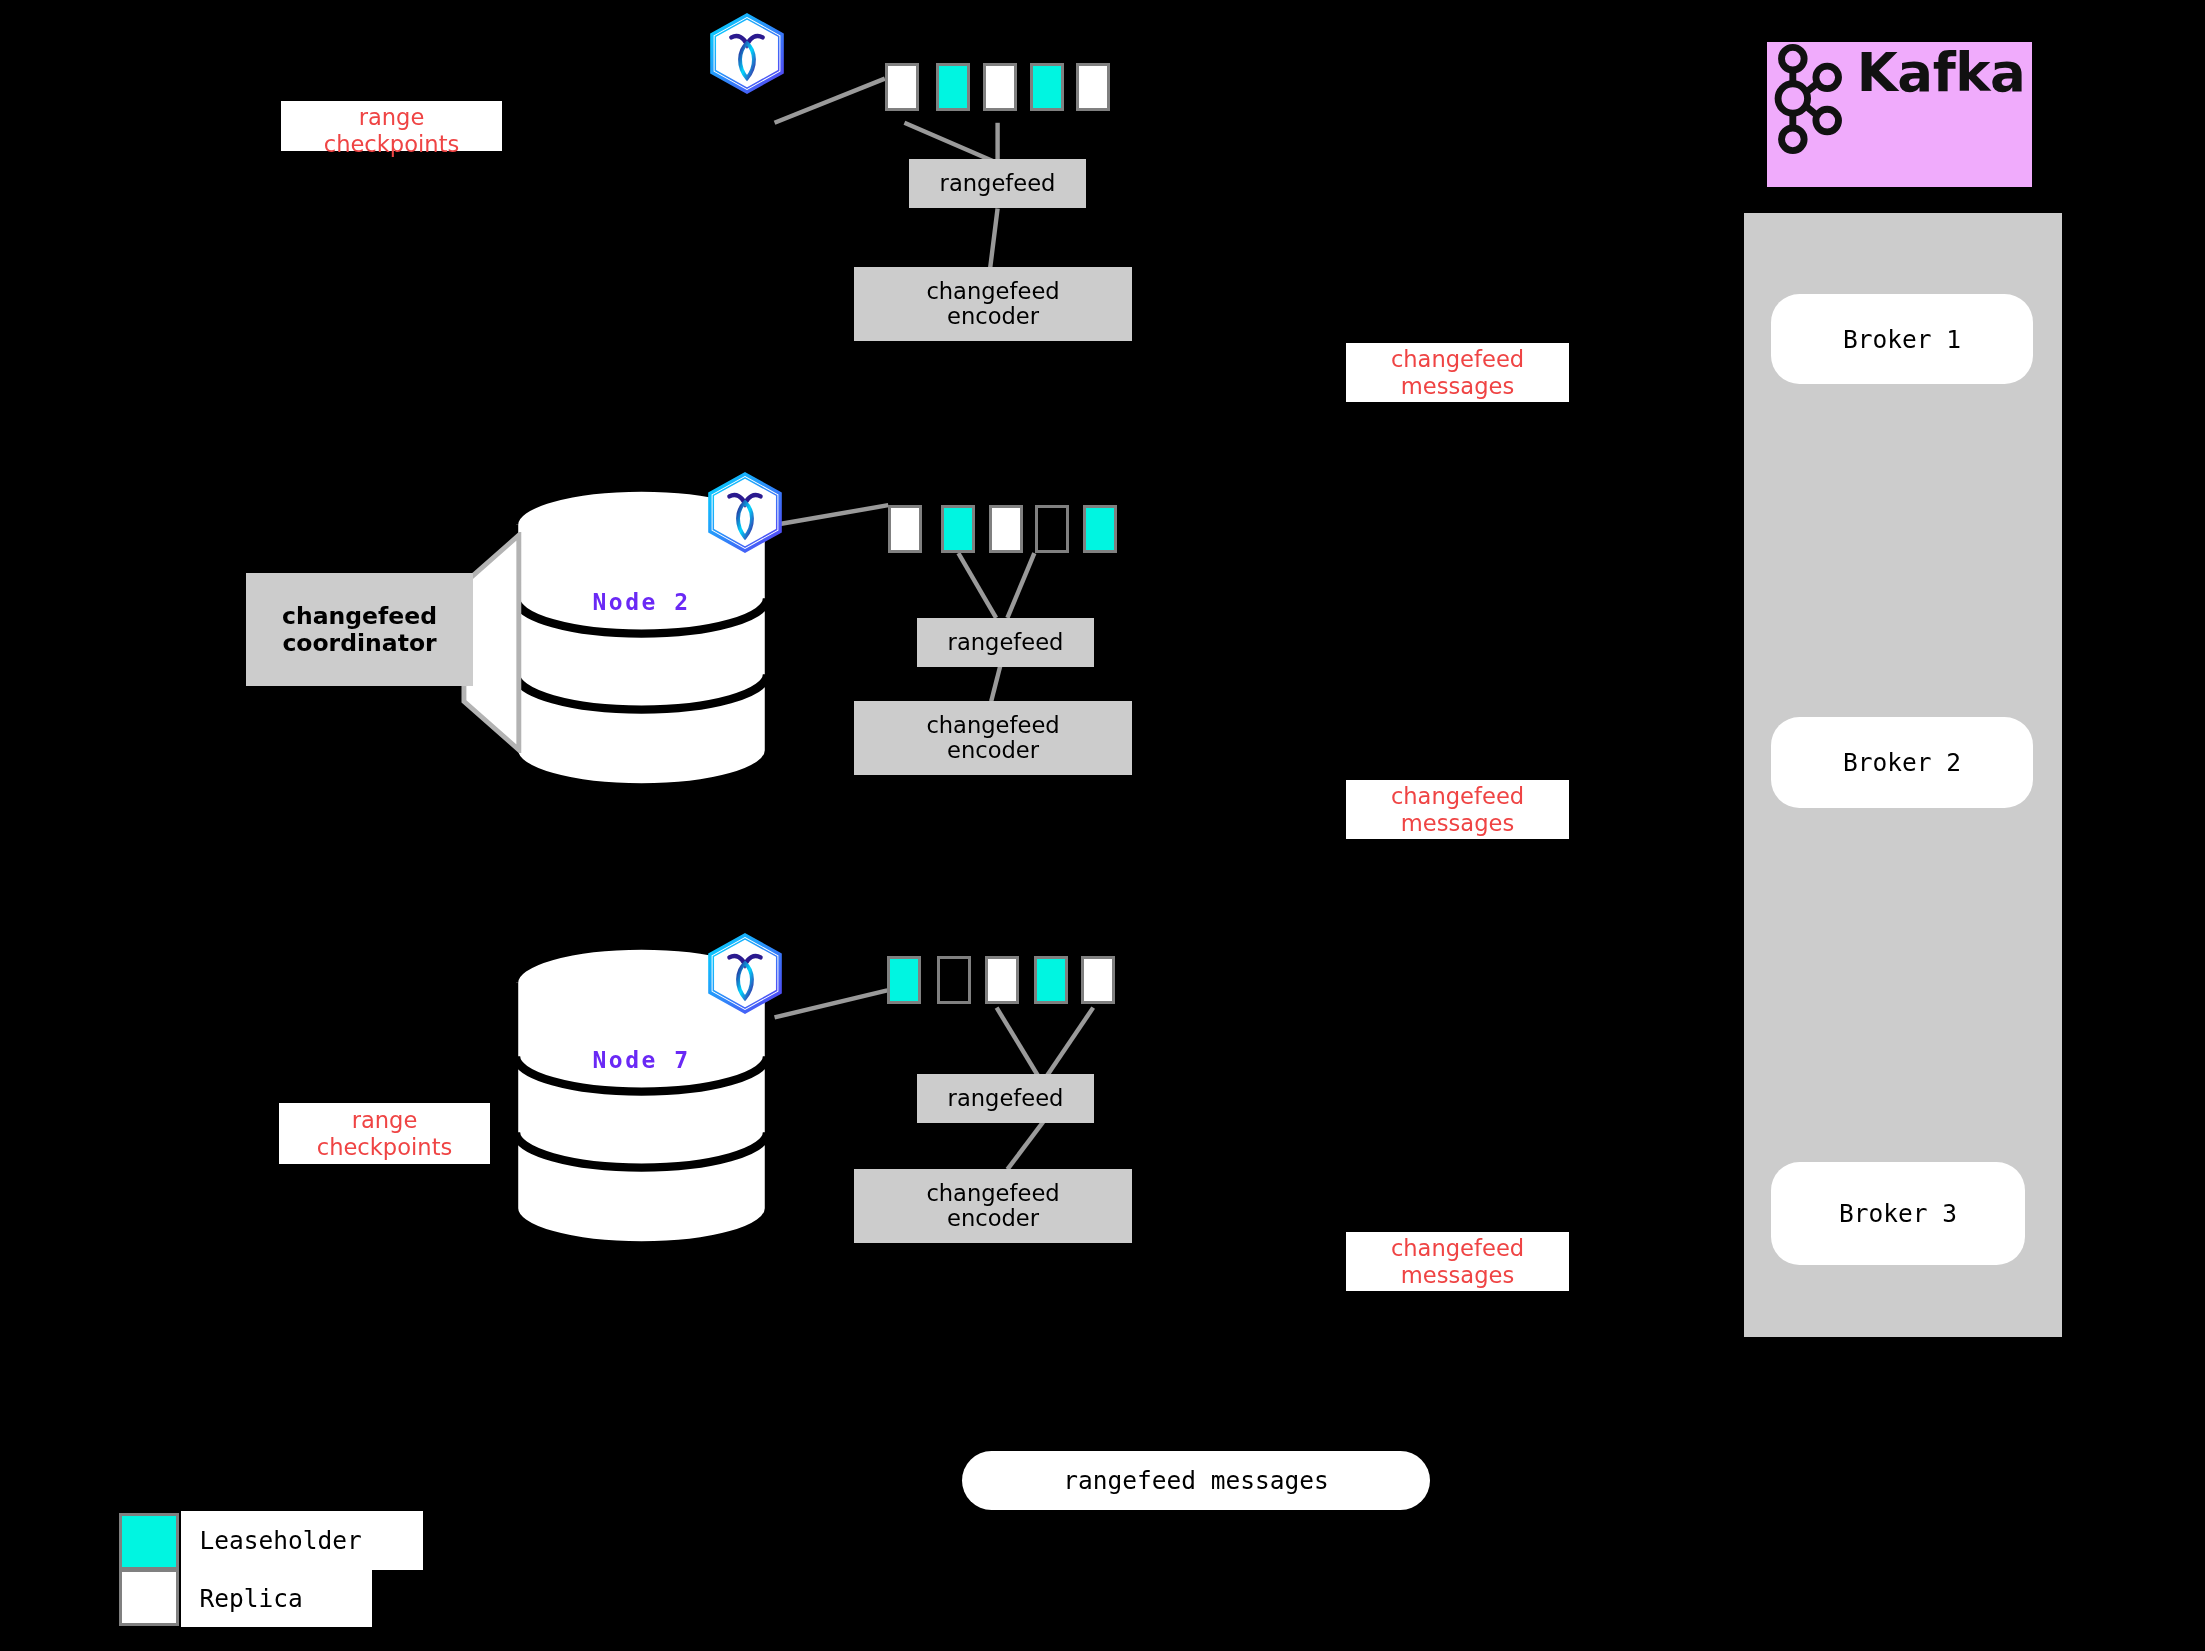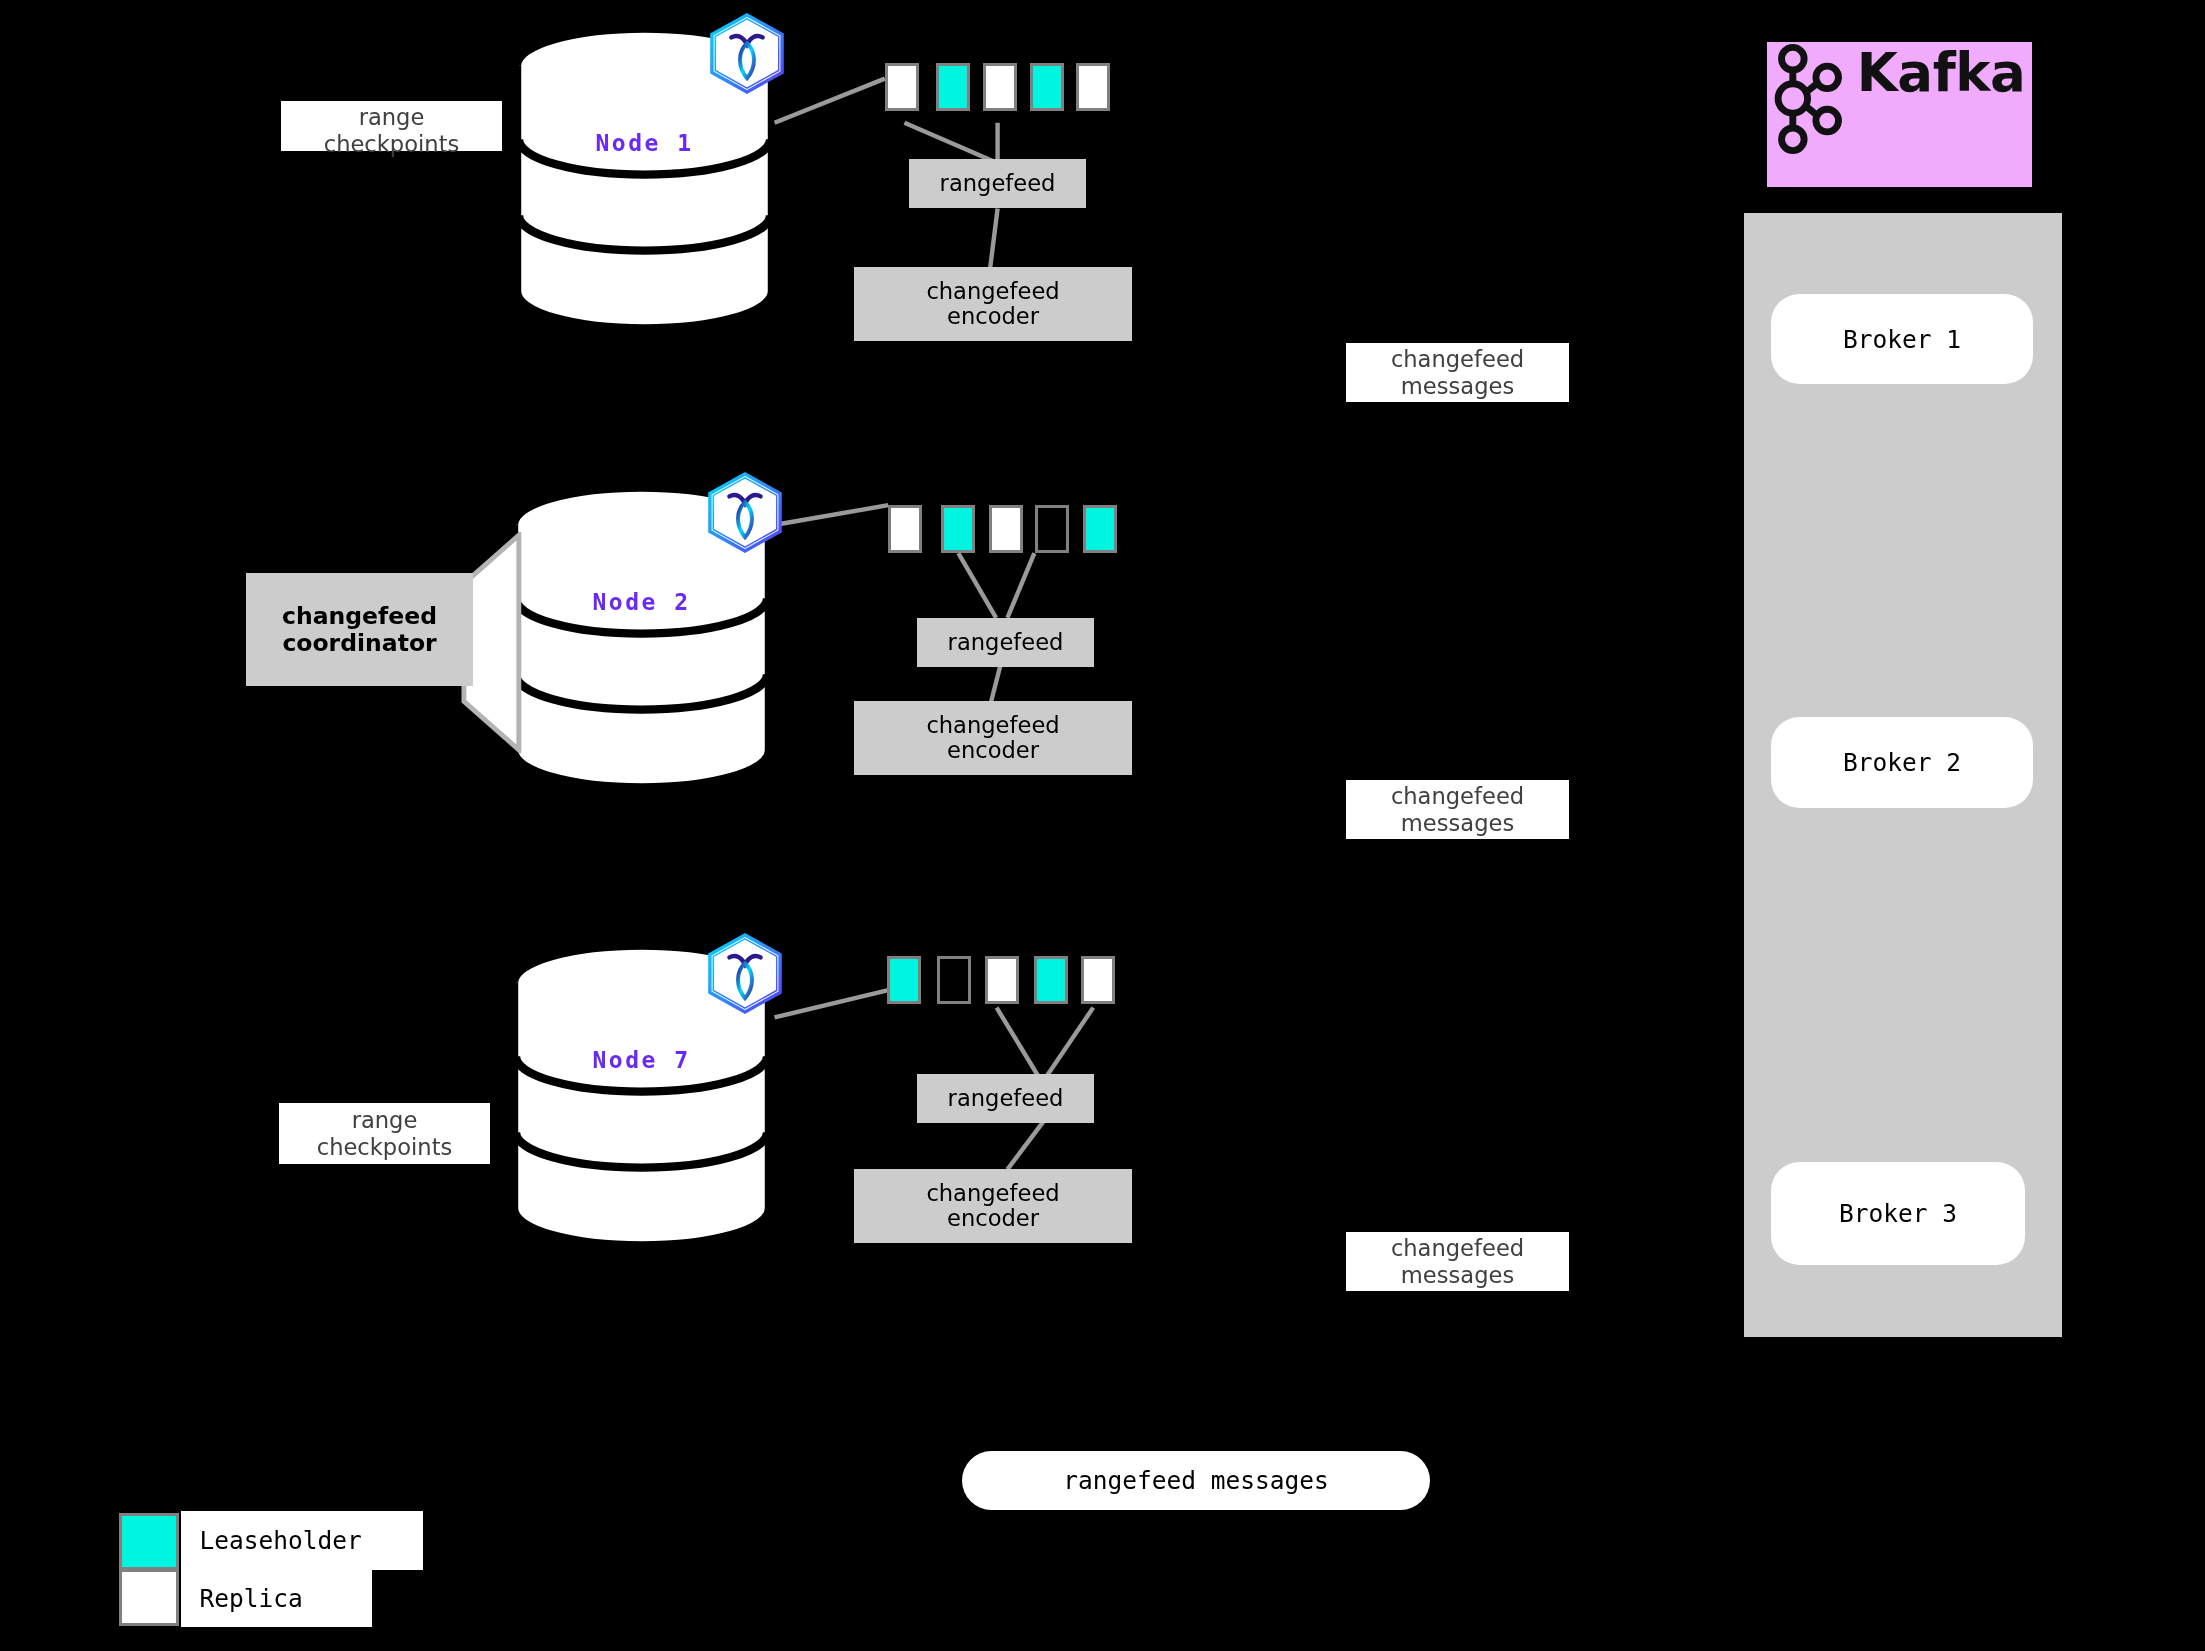--- a/index.html
+++ b/index.html
@@ -35,21 +35,21 @@
   .gbox{
     position:absolute;background:#cccccc;color:#000;
     display:flex;align-items:center;justify-content:center;
     text-align:center;line-height:1.12;
     font-family:"DejaVu Sans", sans-serif;font-size:22.6px;
     white-space:pre-line;
   }
 
   
   .wbox{
-    position:absolute;background:#ffffff;color:#404040;
+    position:absolute;background:#ffffff;color:#ef4444;
     display:flex;align-items:center;justify-content:center;
     text-align:center;line-height:1.18;
     font-family:"DejaVu Sans", sans-serif;font-size:22.6px;
     white-space:pre-line;overflow:visible;
   }
   .wbox.clip{align-items:flex-start;padding-top:2.9px;}
 
   
   .coord-box{
     position:absolute;background:#cccccc;color:#000;
@@ -115,29 +115,20 @@
       <line x1="1580" y1="2075" x2="1810" y2="2020"></line>
       <line x1="2033" y1="2055" x2="2118" y2="2195"></line>
       <line x1="2230" y1="2055" x2="2135" y2="2195"></line>
       <line x1="2128" y1="2288" x2="2055" y2="2385"></line>
     </g>
 
     <polygon points="4498,660 4250,698 4498,740" fill="#000"></polygon>
     <polygon points="4186,680 4260,698 4186,716" fill="#000"></polygon>
   </svg>
 
-  <div class="db" style="left:517px;top:29px;">
-    <svg viewBox="0 0 520 610">
-      <ellipse cx="260" cy="75" rx="256" ry="72" fill="#fff" stroke="#000" stroke-width="9"></ellipse>
-      <path d="M4 75 V535 A256 72 0 0 0 516 535 V75" fill="#fff" stroke="#000" stroke-width="9"></path>
-      <path d="M4 225 A256 72 0 0 0 516 225" fill="none" stroke="#000" stroke-width="17"></path>
-      <path d="M4 380 A256 72 0 0 0 516 380" fill="none" stroke="#000" stroke-width="17"></path>
-    </svg>
-    <div class="db-label">Node 1</div>
-  </div>
   <div class="crdb" style="left:708px;top:12.3px;">
     <svg viewBox="0 0 160 170">
       <defs>
         <linearGradient id="hex1" x1="0" y1="0" x2="1" y2="1">
           <stop offset="0%" stop-color="#00d8ff"></stop>
             <stop offset="100%" stop-color="#5a3df5"></stop>
         </linearGradient>
         <linearGradient id="bug1" x1="0" y1="0" x2="1" y2="1">
           <stop offset="0%" stop-color="#2b1a8f"></stop>
             <stop offset="50%" stop-color="#00d8ff"></stop>

